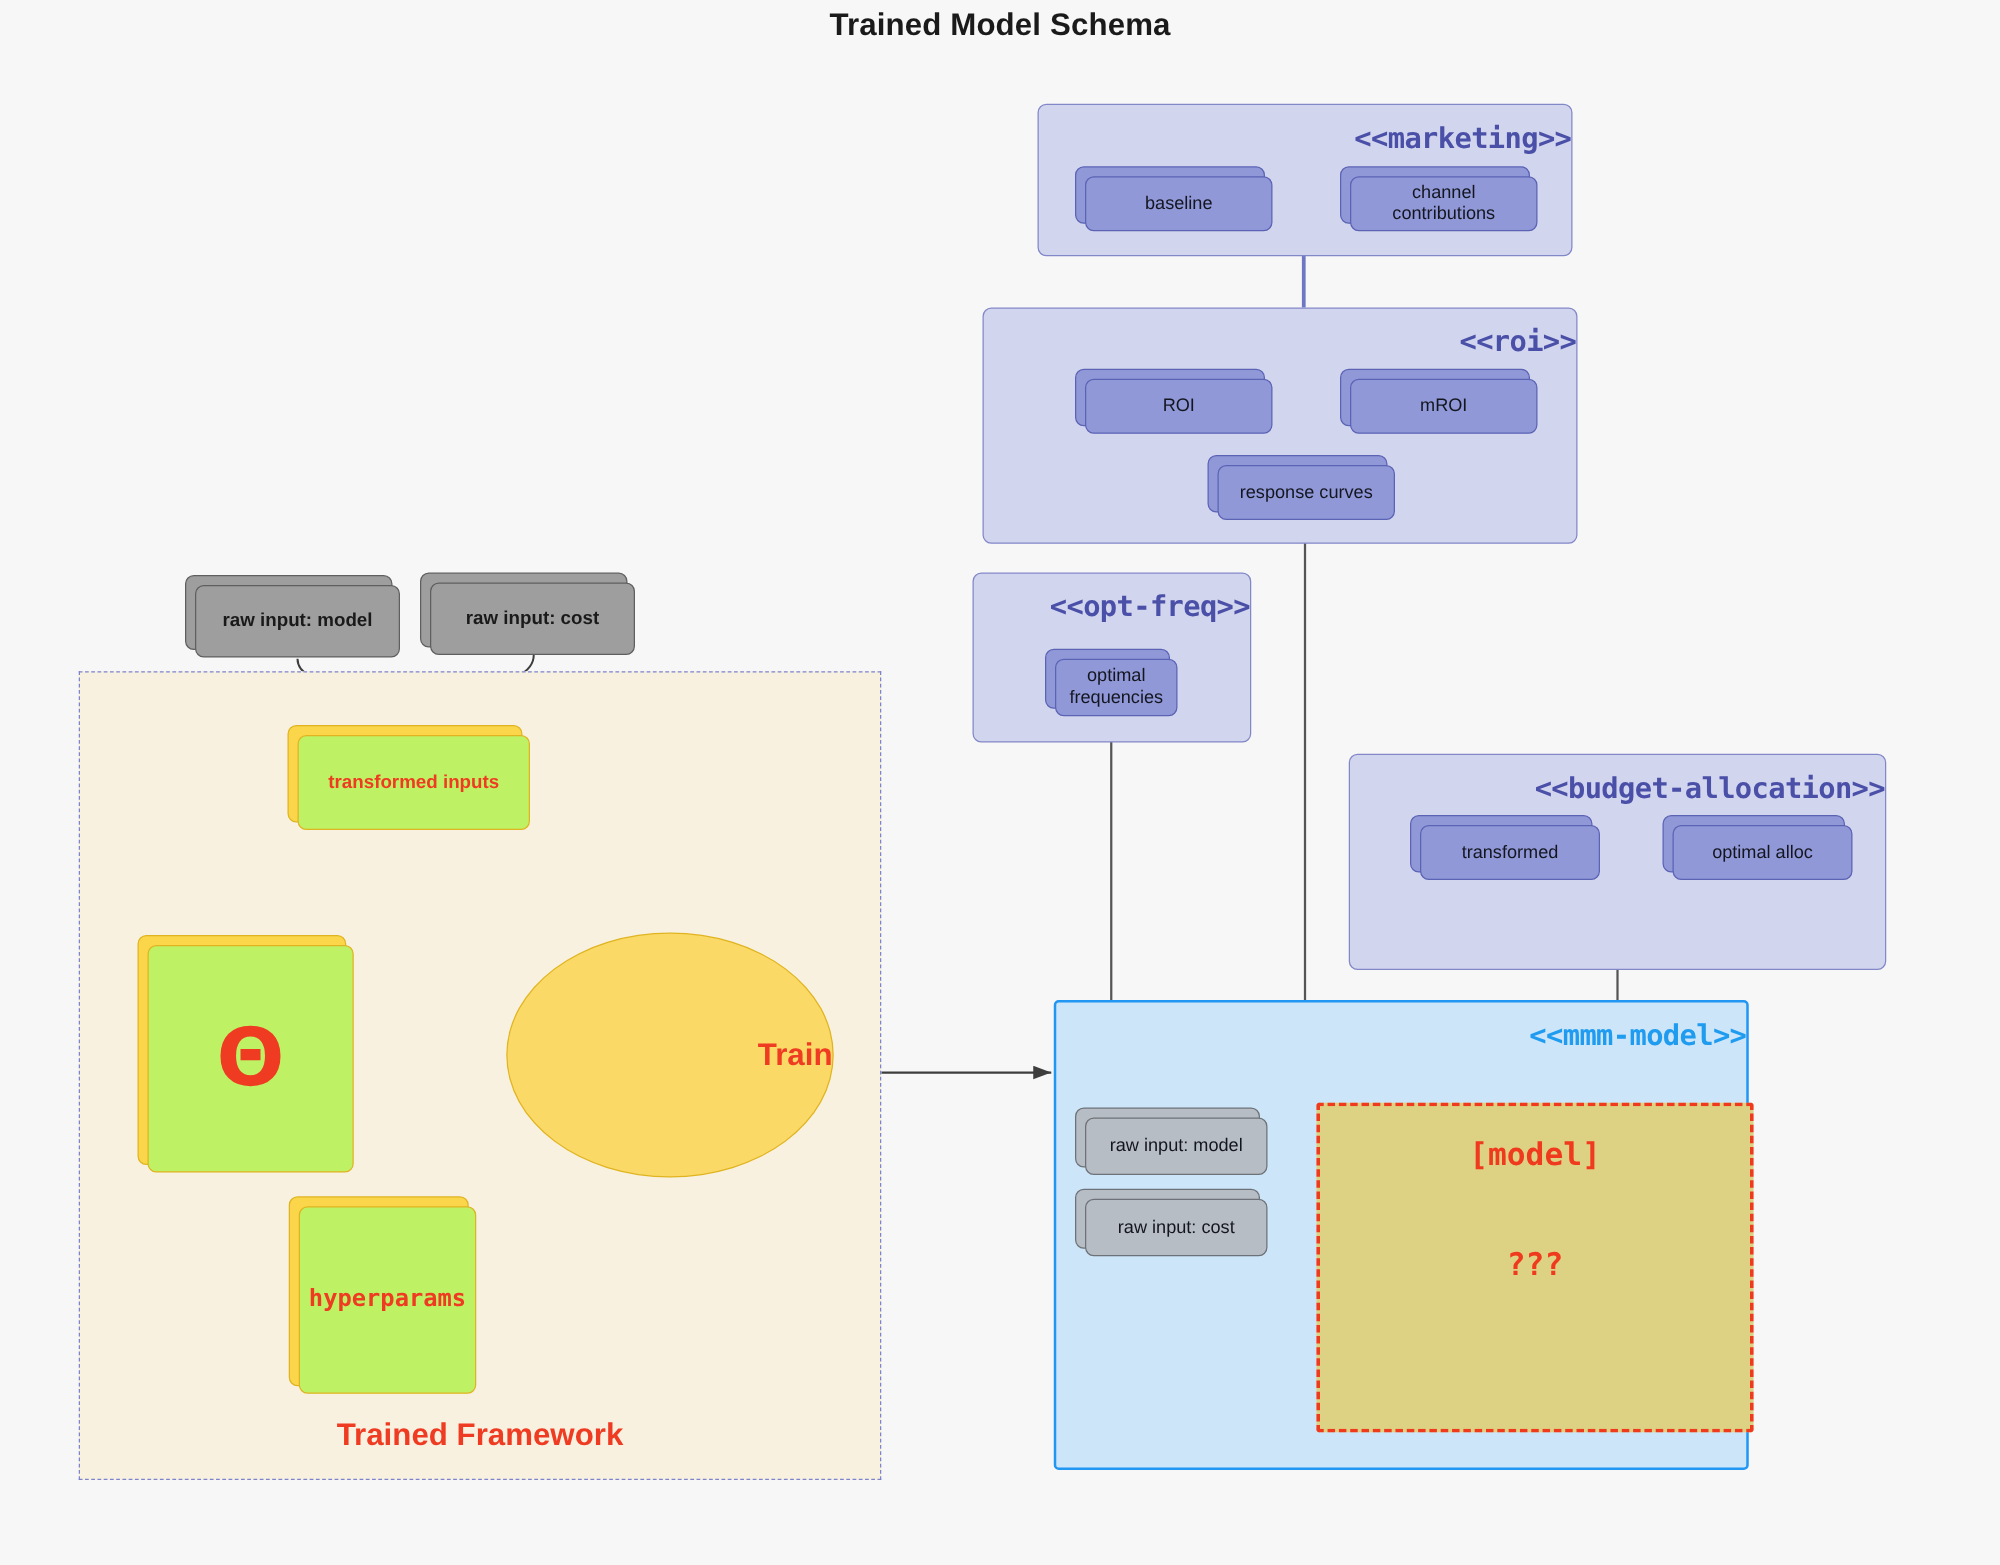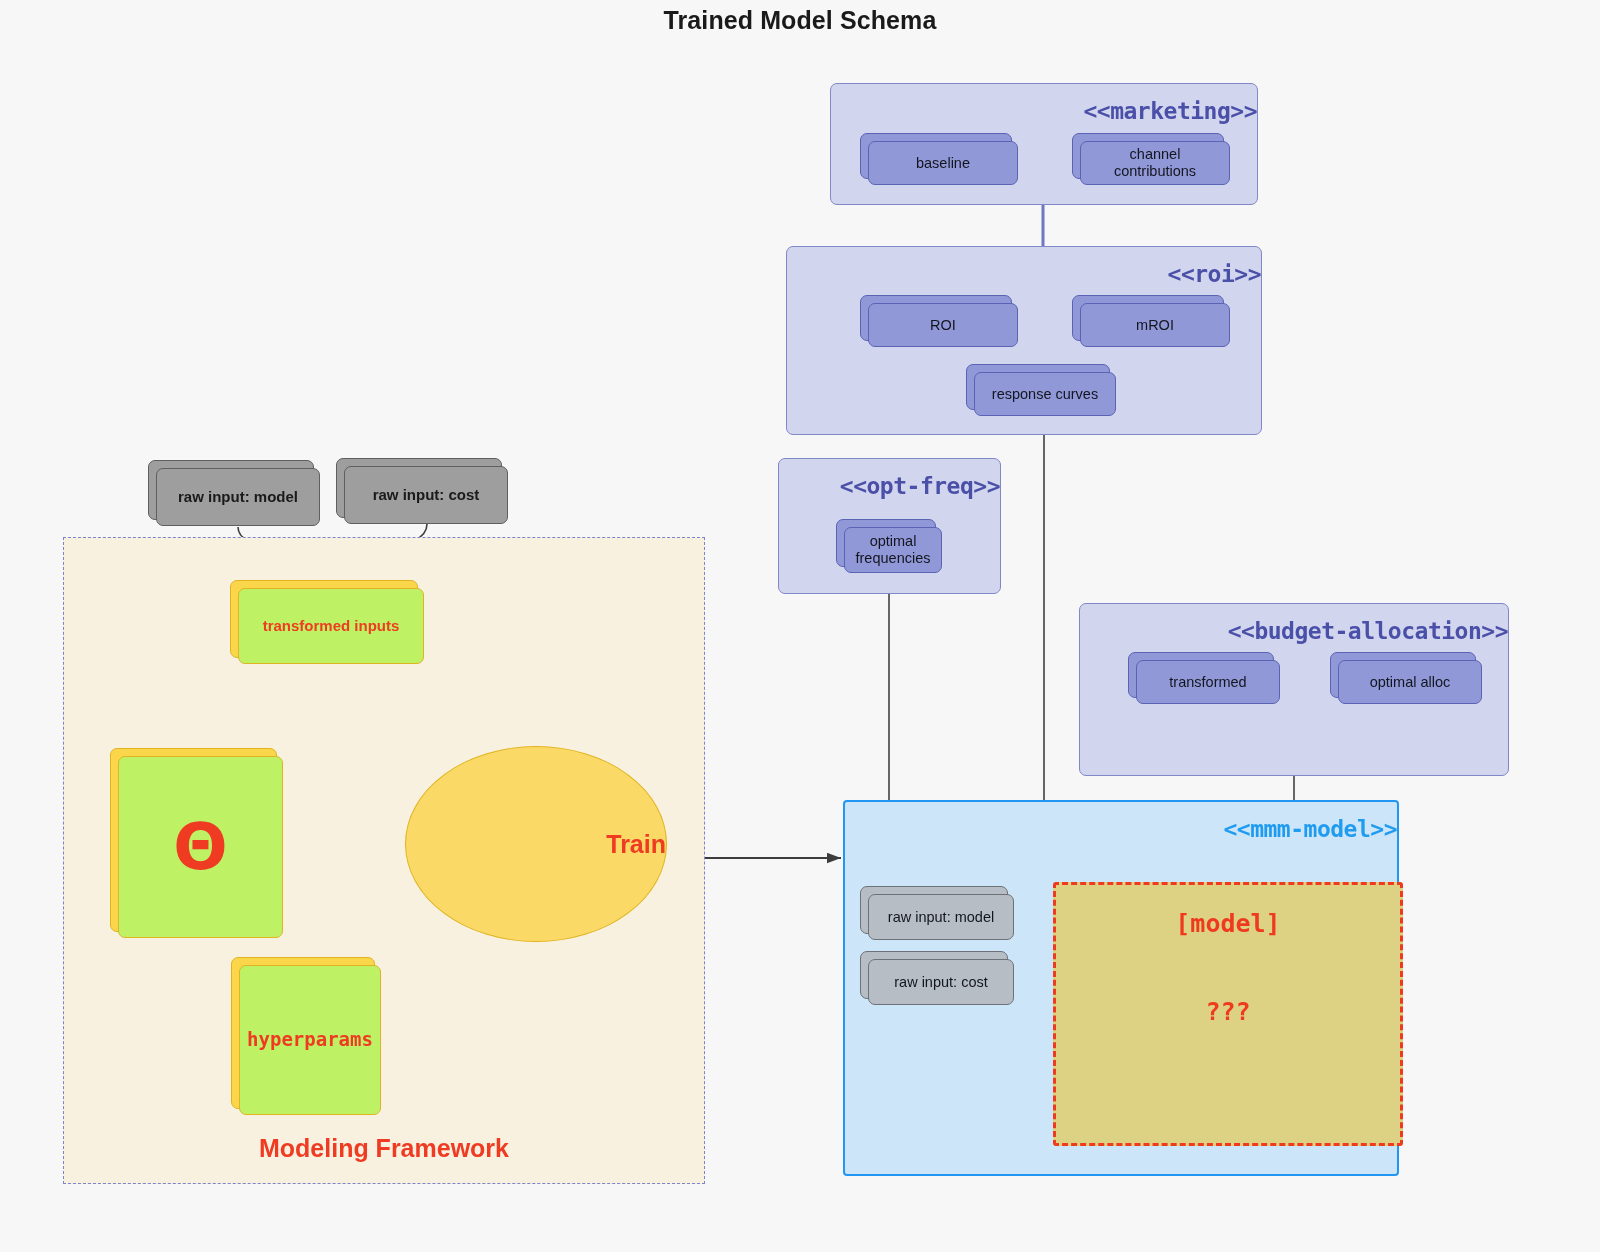--- a/index.html
+++ b/index.html
@@ -250,21 +250,21 @@
   <div class="node node-grey2" style="left:148px;top:460px;width:164px;height:58px;">
     <div class="back"></div>
     <div class="front">raw input: model</div>
   </div>
   <div class="node node-grey2" style="left:336px;top:458px;width:164px;height:58px;">
     <div class="back"></div>
     <div class="front">raw input: cost</div>
   </div>
 
   <div class="framework" style="left:63px;top:537px;width:640px;height:645px;">
-    <div class="framework-label">Modeling Framework</div>
+    <div class="framework-label">Trained Framework</div>
   </div>
 
   <div class="node node-yellow" style="left:230px;top:580px;width:186px;height:76px;">
     <div class="back"></div>
     <div class="front">transformed inputs</div>
   </div>
 
   <div class="node node-yellow" style="left:110px;top:748px;width:165px;height:182px;">
     <div class="back"></div>
     <div class="front">

